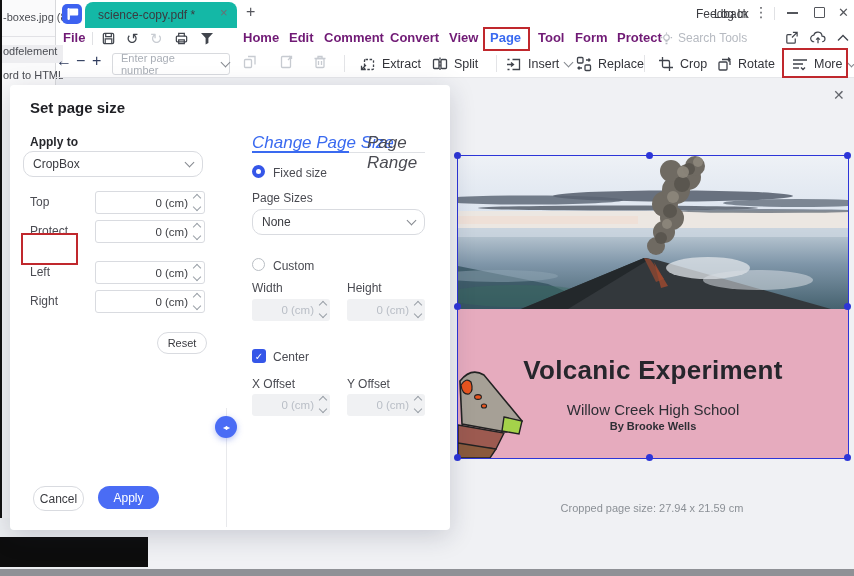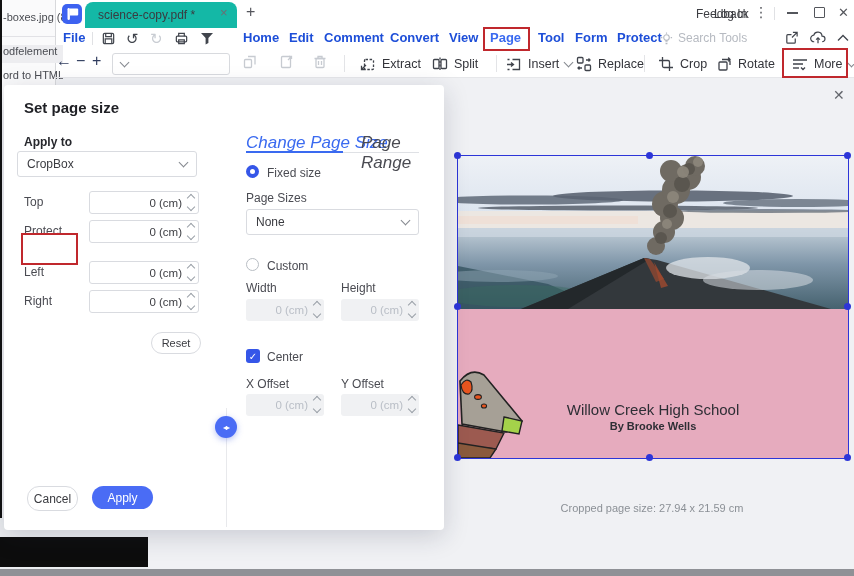--- a/index.html
+++ b/index.html
@@ -31,44 +31,44 @@
   .tbartxt{font-size:12px;color:#3c3d42;}
   #feedback{left:696px;top:7px;}
   #login{left:714px;top:7px;}
   #kebab{left:754px;top:4px;font-size:14px;color:#54565c;}
   #tdiv{left:774px;top:7px;width:1px;height:13px;background:#e0e1e4;}
   #minbtn{left:787px;top:12px;width:11px;height:2px;background:#54565c;}
   #maxbtn{left:814px;top:7px;width:9px;height:9px;border:1.4px solid #54565c;border-radius:1px;}
   #winclose{left:838px;top:5px;font-size:13px;color:#54565c;}
 
   
-  .menuitem{position:absolute;top:30px;font-size:13px;font-weight:600;color:#1d4ed8;}
+  .menuitem{position:absolute;top:30px;font-size:13px;font-weight:600;color:#701a75;}
   .menuactive{color:#3a6af0;}
   #searchtools{left:660px;top:31px;font-size:12px;color:#b6bac1;gap:5px;}
 
   
   #toolbar-border{left:55px;top:77px;width:799px;height:1px;background:#e6e7ea;}
   .tglyph{position:absolute;top:52px;font-size:16px;color:#2f3c5e;}
   #pagecombo{left:112px;top:53px;width:116px;height:20px;border:1px solid #d8dade;border-radius:3px;background:#fff;}
   #pagecombo .ph{margin-left:8px;font-size:11px;color:#a9aeb6;}
   .chevdn{width:6px;height:6px;border-right:1.4px solid #85898f;border-bottom:1.4px solid #85898f;transform:rotate(45deg);margin-top:-3px;}
   .toolbtn{position:absolute;top:51px;height:25px;display:flex;align-items:center;gap:6px;font-size:12.5px;color:#33343a;}
   .tdivider{position:absolute;top:55px;width:1px;height:17px;background:#e3e4e7;}
   .gicon{position:absolute;top:54px;}
 
   
   .redbox{position:absolute;border:2px solid #c0282d;pointer-events:none;z-index:30;}
 
   
-  #dialog{left:4px;top:85px;width:440px;height:445px;background:#fff;border-radius:4px;
+  #dialog{left:10px;top:85px;width:440px;height:445px;background:#fff;border-radius:4px;
           box-shadow:0 6px 26px rgba(30,35,60,.18);z-index:10;}
   #dlg-title{left:20px;top:14px;font-size:15px;font-weight:700;color:#1e1f24;}
   .dlabel{position:absolute;font-size:12px;color:#4a4b52;}
   .dlabel-b{position:absolute;font-size:12px;font-weight:700;color:#26272c;}
-  .selectbox{position:absolute;height:24px;border:1px solid #d9dbe0;border-radius:3px;background:#fff;
+  .selectbox{position:absolute;height:24px;border:1px solid #d9dbe0;border-radius:10px;background:#fff;
              display:flex;align-items:center;justify-content:space-between;padding:0 9px;font-size:12px;color:#3a3b40;}
   .numfield{position:absolute;height:23px;width:110px;border:1px solid #d9dbe0;border-radius:3px;background:#fff;
             display:flex;align-items:center;justify-content:flex-end;font-size:11.5px;color:#3c3d42;padding-right:16px;box-sizing:border-box;}
   .numfield.dis{border:none;background:#f0f1f3;color:#b9bec6;width:78px;height:22px;}
   .spin{position:absolute;right:4px;top:3px;display:flex;flex-direction:column;gap:3px;}
   .spin .u{width:5px;height:5px;border-left:1.2px solid #9aa0a8;border-top:1.2px solid #9aa0a8;transform:rotate(45deg);}
   .spin .d{width:5px;height:5px;border-right:1.2px solid #9aa0a8;border-bottom:1.2px solid #9aa0a8;transform:rotate(45deg);}
   #resetbtn{left:147px;top:247px;width:48px;height:20px;border:1px solid #d9dbe0;border-radius:11px;background:#fff;
             display:flex;align-items:center;justify-content:center;font-size:11px;color:#3a3b40;}
   .dtab{position:absolute;top:48px;font-size:17px;font-style:italic;}
@@ -192,20 +192,21 @@
     <svg width="12" height="9" viewBox="0 0 12 9" fill="none" stroke="#41454d" stroke-width="1.3">
       <path d="M1 7.5 L6 2.5 L11 7.5"></path>
     </svg>
   </span>
 
   <div class="abs" id="toolbar-border"></div>
   <span class="tglyph" style="left:56px;">←</span>
   <span class="tglyph" style="left:76px;">−</span>
   <span class="tglyph" style="left:92px;">+</span>
   <div class="abs flex" id="pagecombo">
+    <span class="ph">Enter page number</span>
     <span class="chevdn" style="margin-left:8px;"></span>
   </div>
 
   <span class="gicon" style="left:242px;">
     <svg width="16" height="16" viewBox="0 0 16 16" fill="none" stroke="#c7cbd1" stroke-width="1.3">
       <rect x="2.5" y="5.5" width="7" height="8" rx="1"></rect>
         <path d="M6 2.5 h7 v8"></path>
     </svg>
   </span>
   <span class="gicon" style="left:278px;">
@@ -328,20 +329,21 @@
           <circle cx="231" cy="13" r="6"></circle>
       </g>
       <g fill="#8d877c" opacity=".9">
         <circle cx="209" cy="68" r="5"></circle>
           <circle cx="215" cy="41" r="6"></circle>
           <circle cx="225" cy="16" r="6"></circle>
           <circle cx="240" cy="6" r="5"></circle>
       </g>
     </svg>
 
+    <div id="slide-sub">Volcanic Experiment</div>
     <div id="slide-school">Willow Creek High School</div>
     <div id="slide-byline">By Brooke Wells</div>
 
     <svg id="geo" viewBox="0 0 72 91">
       <path d="M0 58 L46 66 L38 82 L0 78 Z" fill="#9c5a50" stroke="#222" stroke-width="1.4"></path>
       <path d="M0 76 L38 82 L32 91 L0 91 Z" fill="#8a5a3d" stroke="#222" stroke-width="1.4"></path>
       <path d="M2 14 Q13 0 26 8 L64 54 Q58 63 48 65 L4 57 Z" fill="#a6a096" stroke="#222" stroke-width="1.6"></path>
       <path d="M46 50 L64 54 L61 67 L44 64 Z" fill="#a4d24a" stroke="#222" stroke-width="1.4"></path>
       <path d="M3 18 q5 -8 10 -3 q3 9 -2 12 q-7 1 -8 -9 z" fill="#e8551f" stroke="#222" stroke-width="1.2"></path>
       <ellipse cx="20" cy="30" rx="3.4" ry="2.4" fill="#e8551f" stroke="#222" stroke-width="1.1"></ellipse>

